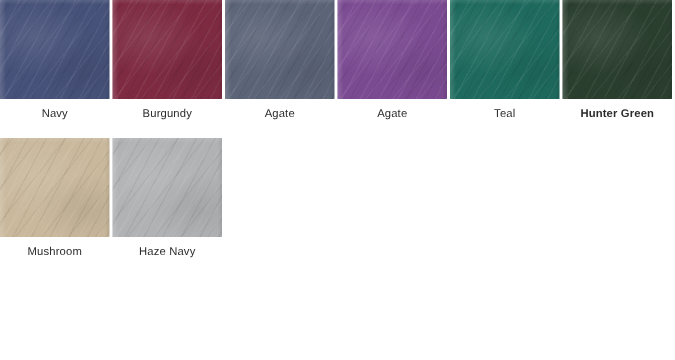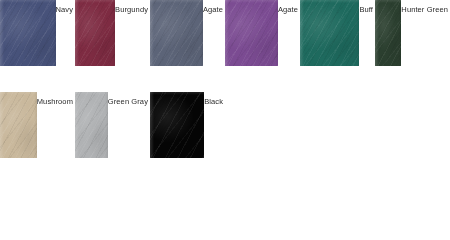--- a/index.html
+++ b/index.html
@@ -32,23 +32,24 @@
     align-items: flex-start;
   }
 
   #row-1 { top: 0px; }
   #row-2 { top: 92px; }
 
   .swatch-cell {
     width: 73px;
     margin-right: 2px;
     display: flex;
-    flex-direction: row;
-  }
-  .swatch-cell:last-child { margin-right: 16px; }
+    flex-direction: column;
+    align-items: center;
+  }
+  .swatch-cell:last-child { margin-right: 16px; font-weight: bold; }
 
   .swatch-chip {
     position: relative;
     width: 73px;
     height: 66px;
     overflow: hidden;
     background-color: #808080;
   }
 
   
@@ -149,21 +150,21 @@
         <div class="edge"></div>
       </div>
       <div class="swatch-label">Agate</div>
     </div>
 
     <div class="swatch-cell">
       <div class="swatch-chip" style="background-color: rgb(30, 106, 94);">
         <div class="grain"></div>
         <div class="edge"></div>
       </div>
-      <div class="swatch-label">Buff</div>
+      <div class="swatch-label">Teal</div>
     </div>
 
     <div class="swatch-cell">
       <div class="swatch-chip" style="background-color: rgb(43, 63, 47);">
         <div class="grain"></div>
         <div class="edge"></div>
       </div>
       <div class="swatch-label">Hunter Green</div>
     </div>
 
@@ -179,30 +180,23 @@
       <div class="swatch-label">Mushroom</div>
     </div>
 
 
 
     <div class="swatch-cell">
       <div class="swatch-chip" style="background-color: rgb(176, 178, 180);">
         <div class="grain"></div>
         <div class="edge"></div>
       </div>
-      <div class="swatch-label">Green Gray</div>
-    </div>
-
-    <div class="swatch-cell">
-      <div class="swatch-chip" style="background-color: rgb(5, 5, 5);">
-        <div class="grain"></div>
-        <div class="edge"></div>
-      </div>
-      <div class="swatch-label">Black</div>
-    </div>
+      <div class="swatch-label">Haze Navy</div>
+    </div>
+
 
     <div class="swatch-cell empty">
       
       
     </div>
 
   </div>
 
 </div>
 

